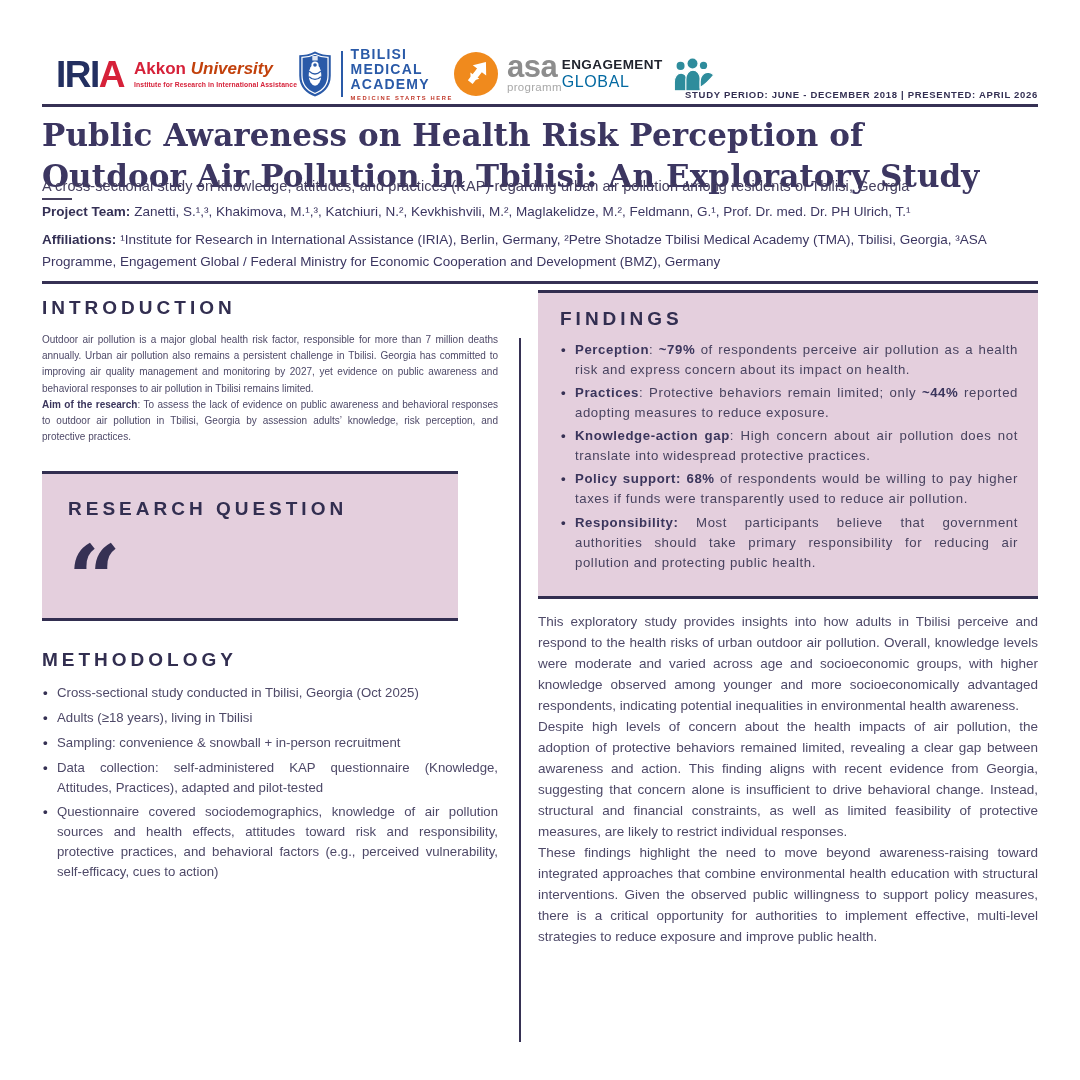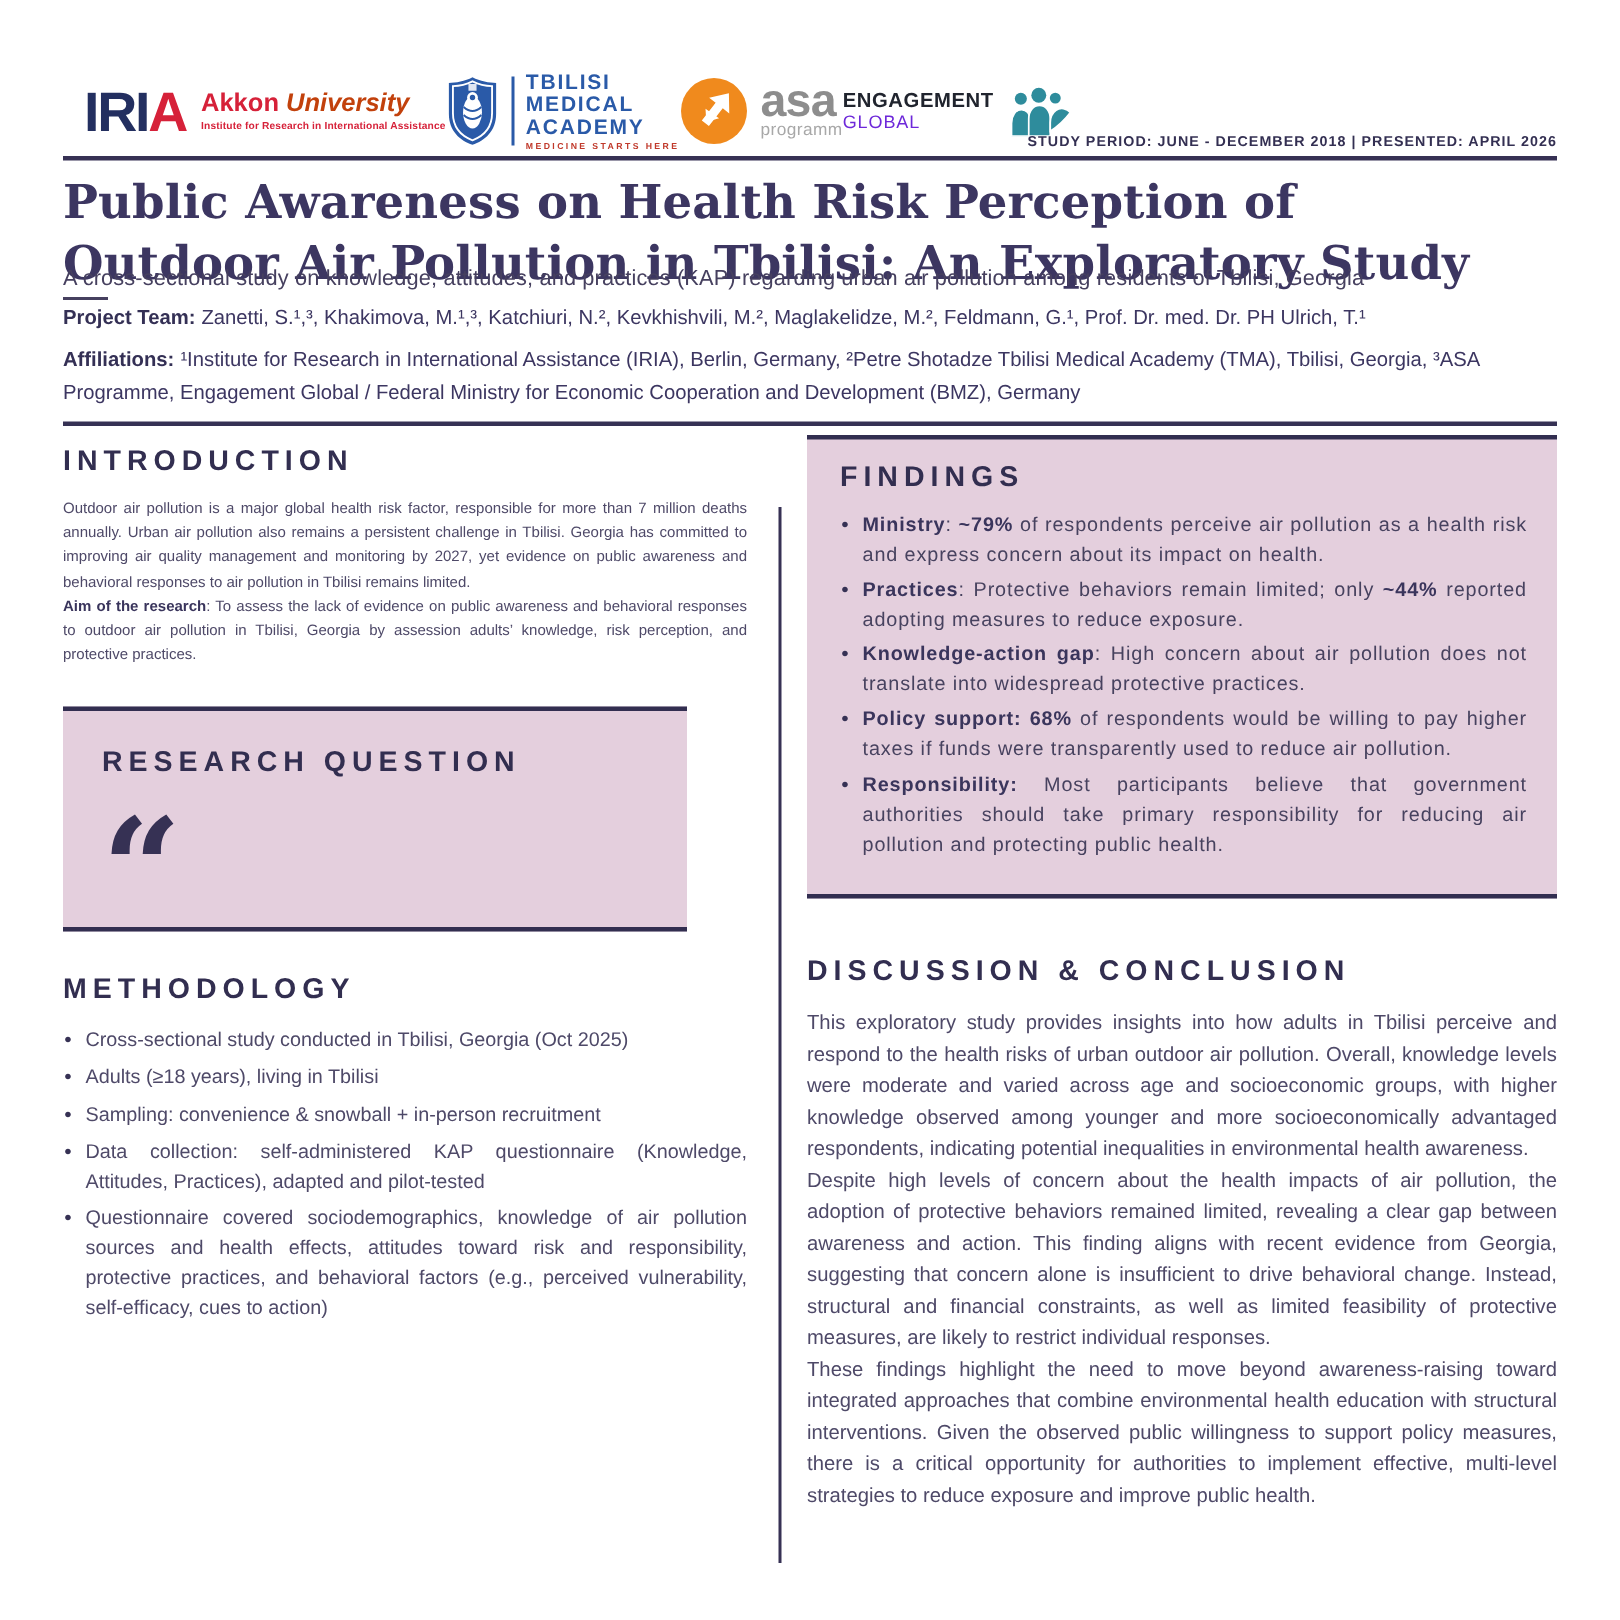--- a/index.html
+++ b/index.html
@@ -30,21 +30,21 @@
 
   .logo-asa { gap:8px; }
   .asa-icon { width:46px; height:46px; }
   .asa-text { display:flex; flex-direction:column; align-items:flex-start; }
   .asa-name { font-size:31px; font-weight:800; color:#8d8d8d; line-height:0.8; letter-spacing:-0.5px; }
   .asa-sub { font-size:11.5px; color:#a8a8a8; margin-top:2px; letter-spacing:0.3px; }
 
   .logo-eg { gap:8px; }
   .eg-text { display:flex; flex-direction:column; }
   .eg-line1 { font-size:13.5px; font-weight:800; color:#20242e; letter-spacing:0.4px; line-height:1.15; }
-  .eg-line2 { font-size:12px; font-weight:400; color:#6d28d9; letter-spacing:0.6px; line-height:1.15; }
+  .eg-line2 { font-size:16px; font-weight:400; color:#0369a1; letter-spacing:0.6px; line-height:1.15; }
   .eg-icon { width:44px; height:33px; }
 
   .study-period { position:absolute; right:42px; top:89px; font-size:9.5px; font-weight:700; letter-spacing:0.7px; color:#332f52; }
 
   .rule { position:absolute; left:42px; right:42px; background:#363154; }
   .rule-top { top:104px; height:3px; }
   .rule-mid { top:281px; height:2.5px; }
 
   
   .title { position:absolute; left:42px; top:115px; width:940px; font-family:"DejaVu Serif", serif; font-size:31px; font-weight:600; line-height:1.32; color:#3c3661; letter-spacing:0.1px; }
@@ -183,27 +183,26 @@
       <li>Data collection: self-administered KAP questionnaire (Knowledge, Attitudes, Practices), adapted and pilot-tested</li>
       <li>Questionnaire covered sociodemographics, knowledge of air pollution sources and health effects, attitudes toward risk and responsibility, protective practices, and behavioral factors (e.g., perceived vulnerability, self-efficacy, cues to action)</li>
 
     </ul>
   </section>
 
   <section class="col-right">
     <div class="findings-box">
       <h2 class="section-heading">FINDINGS</h2>
       <ul class="bullets findings-list">
-        <li><span class="b">Ministry</span><span>: </span><span class="b">~79%</span><span> of respondents perceive air pollution as a health risk and express concern about its impact on health.</span></li>
+        <li><span class="b">Perception</span><span>: </span><span class="b">~79%</span><span> of respondents perceive air pollution as a health risk and express concern about its impact on health.</span></li>
         <li><span class="b">Practices</span><span>: Protective behaviors remain limited; only </span><span class="b">~44%</span><span> reported adopting measures to reduce exposure.</span></li>
         <li><span class="b">Knowledge-action gap</span><span>: High concern about air pollution does not translate into widespread protective practices.</span></li>
         <li><span class="b">Policy support: 68%</span><span> of respondents would be willing to pay higher taxes if funds were transparently used to reduce air pollution.</span></li>
         <li><span class="b">Responsibility:</span><span> Most participants believe that government authorities should take primary responsibility for reducing air pollution and protecting public health.</span></li>
       </ul>
     </div>
 
-    <h2 class="section-heading discussion-heading">DISCUSSION &amp; CONCLUSION</h2>
     <p class="disc-p first">This exploratory study provides insights into how adults in Tbilisi perceive and respond to the health risks of urban outdoor air pollution. Overall, knowledge levels were moderate and varied across age and socioeconomic groups, with higher knowledge observed among younger and more socioeconomically advantaged respondents, indicating potential inequalities in environmental health awareness.</p>
     <p class="disc-p">Despite high levels of concern about the health impacts of air pollution, the adoption of protective behaviors remained limited, revealing a clear gap between awareness and action. This finding aligns with recent evidence from Georgia, suggesting that concern alone is insufficient to drive behavioral change. Instead, structural and financial constraints, as well as limited feasibility of protective measures, are likely to restrict individual responses.</p>
     <p class="disc-p">These findings highlight the need to move beyond awareness-raising toward integrated approaches that combine environmental health education with structural interventions. Given the observed public willingness to support policy measures, there is a critical opportunity for authorities to implement effective, multi-level strategies to reduce exposure and improve public health.</p>
   </section>
 
 </div>
 
 </body></html>

